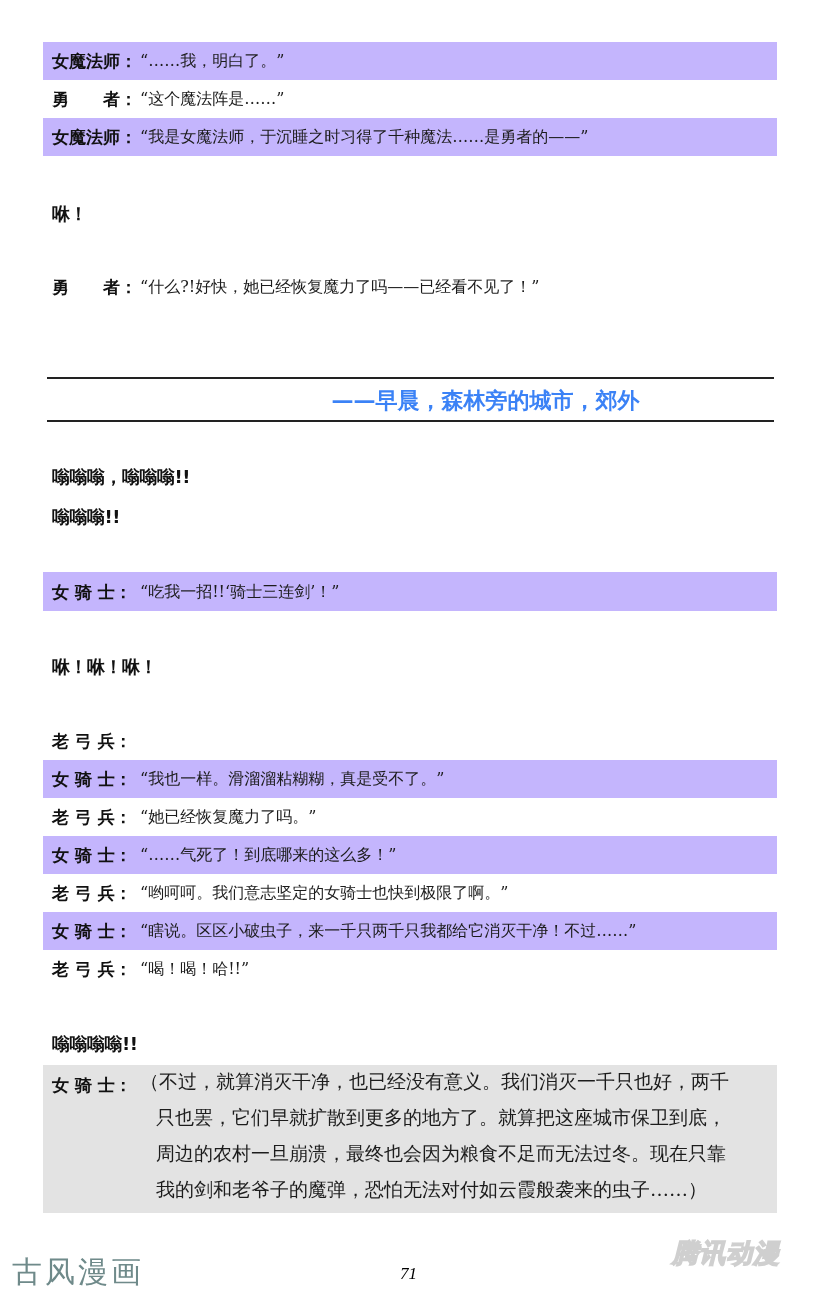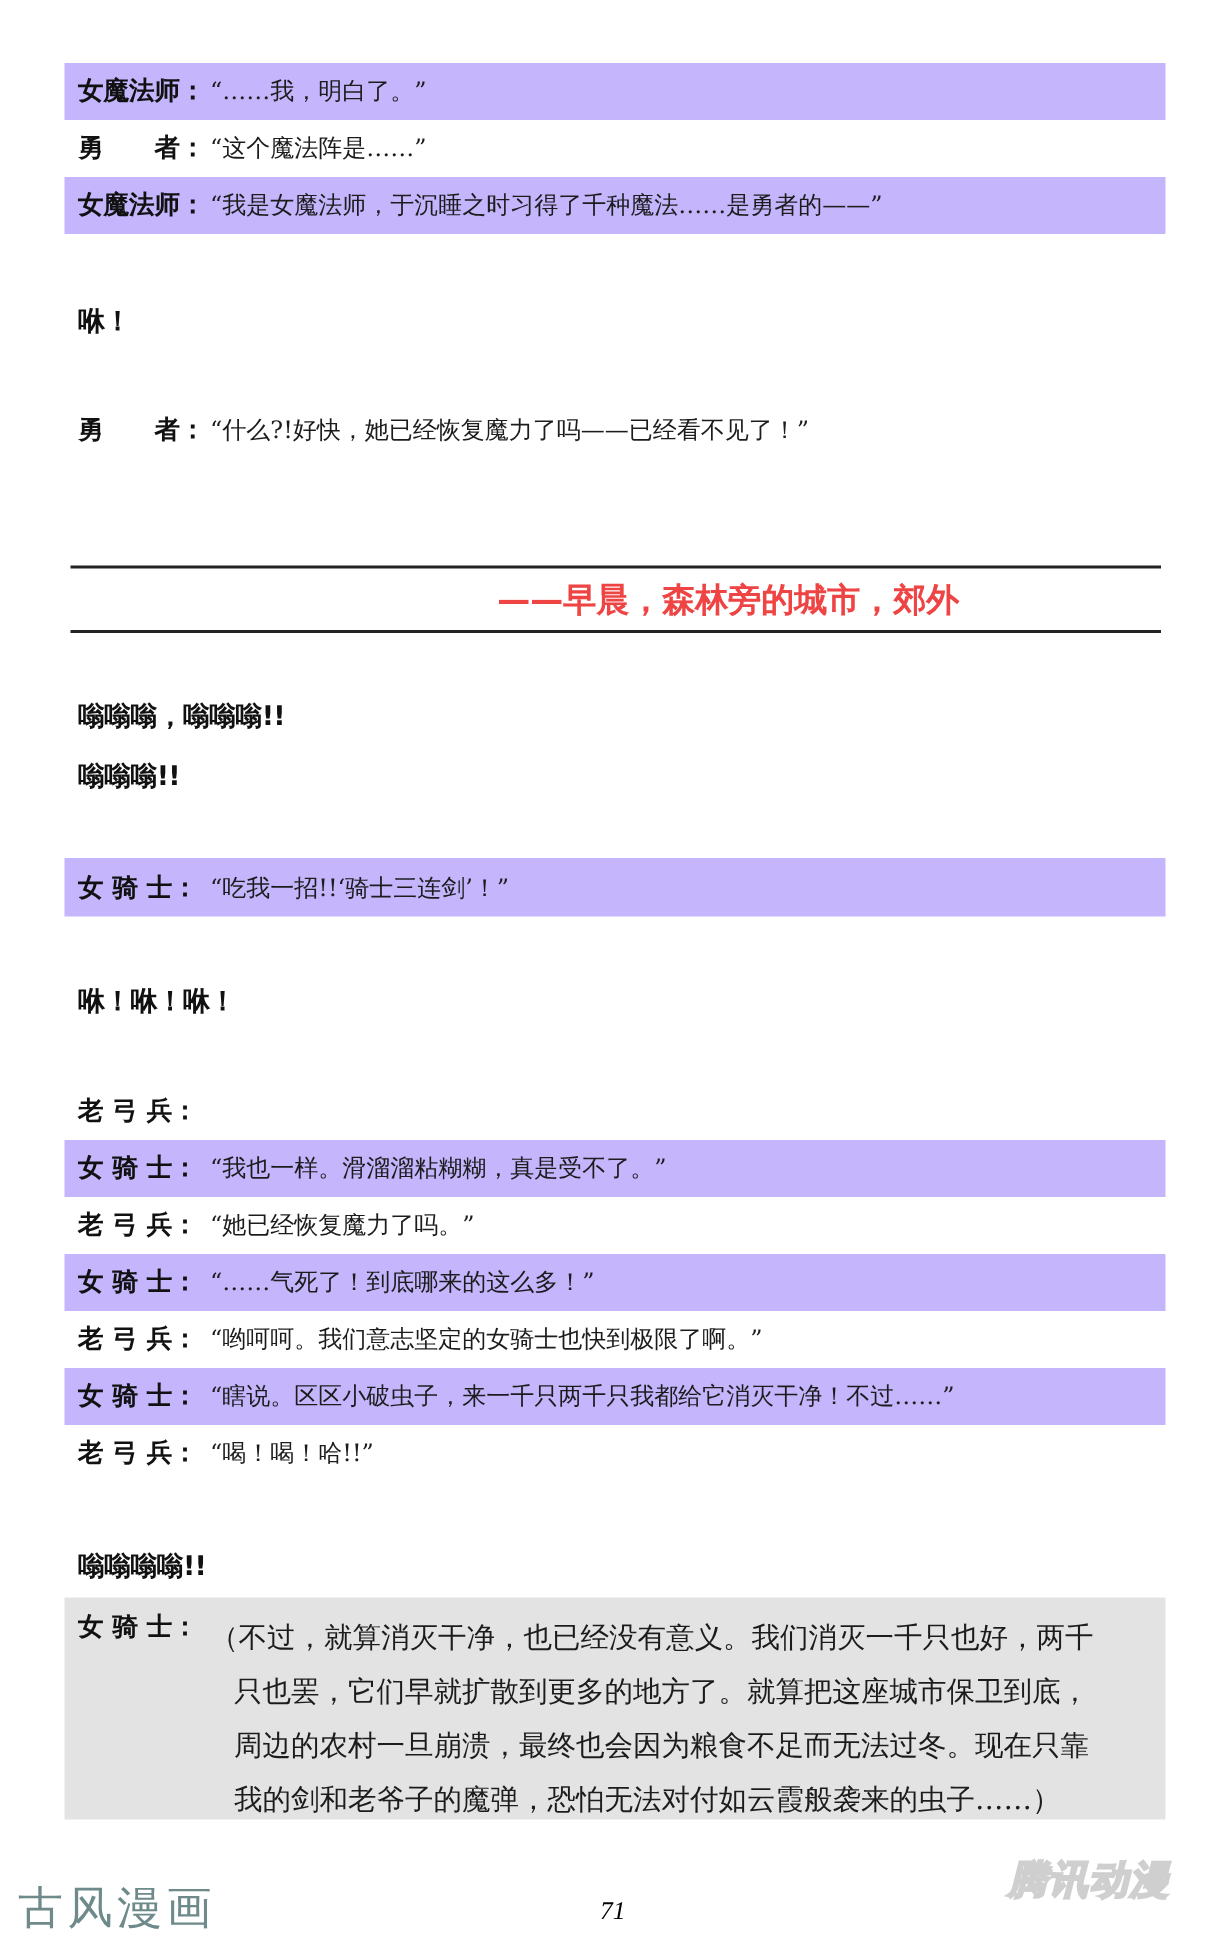--- a/index.html
+++ b/index.html
@@ -68,41 +68,41 @@
       left: 47px;
       width: 727px;
       top: 383px;
       height: 36px;
       text-align: center;
       padding-left: 150px;
       font-family: "DejaVu Sans", "Liberation Sans", sans-serif;
       font-weight: bold;
       font-size: 22px;
       line-height: 36px;
-      color: #ef4444;
+      color: #3b82f6;
     }
     .block {
       position: absolute;
       left: 43px;
       top: 1065px;
       width: 734px;
       height: 148px;
       background: #e3e3e3;
       display: flex;
       align-items: flex-start;
     }
     .block .speaker {
       padding-top: 8px;
       line-height: 24px;
     }
     .block-text {
       font-family: "DejaVu Serif", "Liberation Serif", serif;
       font-size: 19px;
       color: #1c1c1c;
-      padding-top: 15px;
+      padding-top: 4px;
     }
     .block-line {
       height: 36px;
       line-height: 24px;
       white-space: nowrap;
     }
     .block-line.indent { padding-left: 16px; }
     .footer-logo {
       position: absolute;
       left: 12px;

